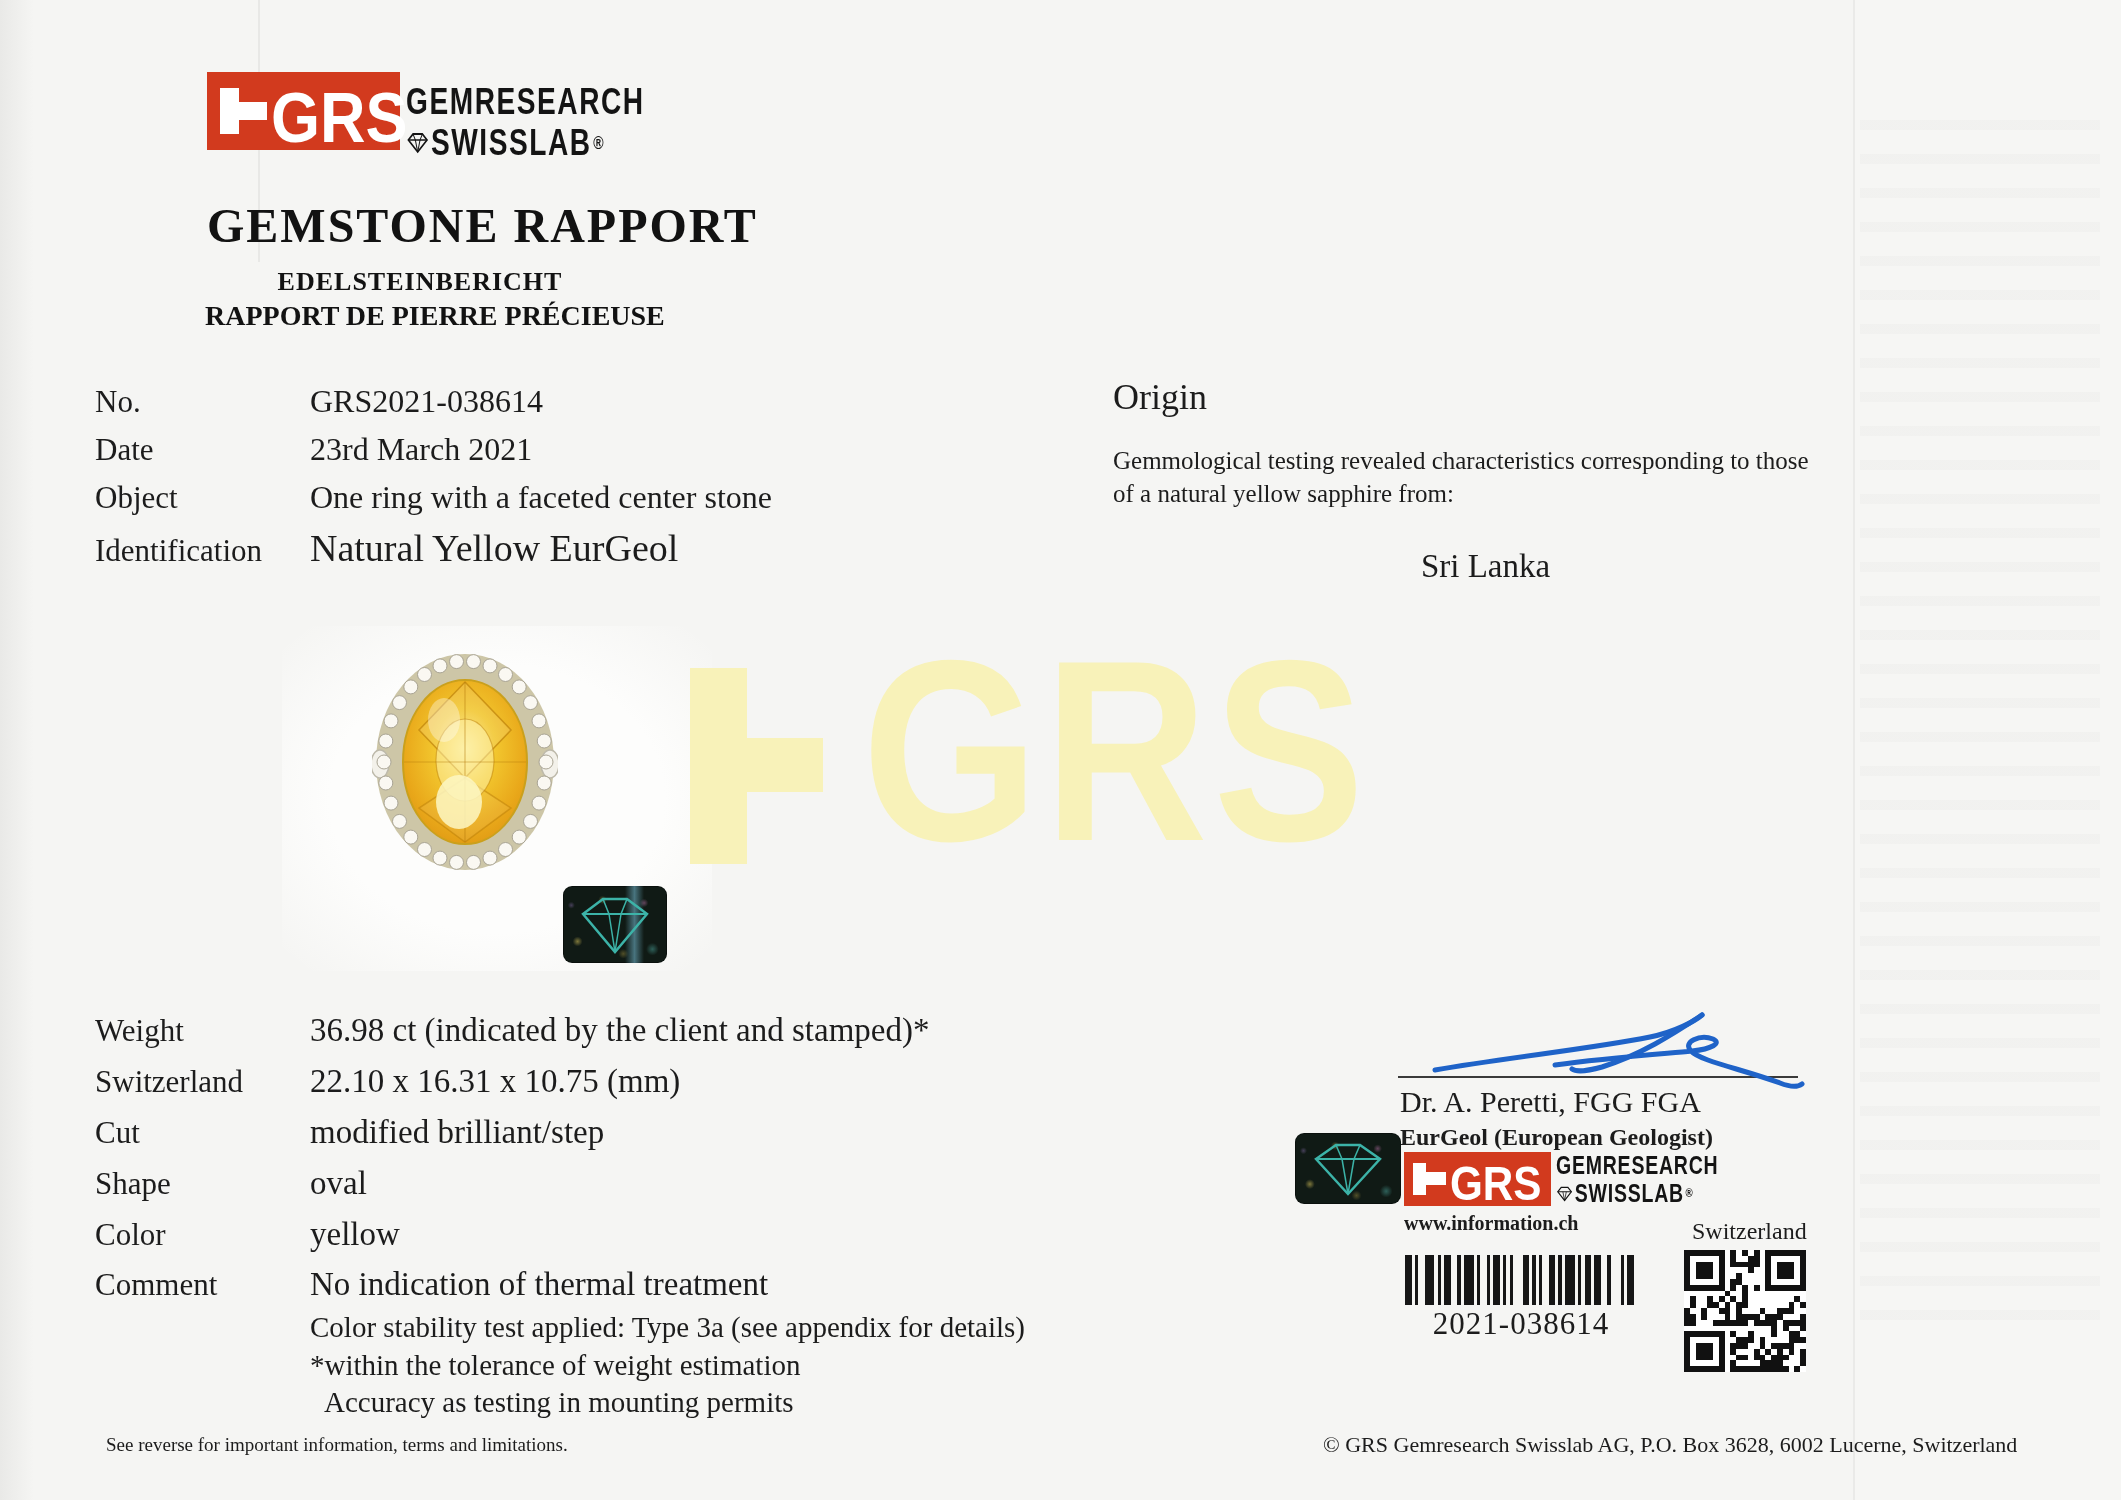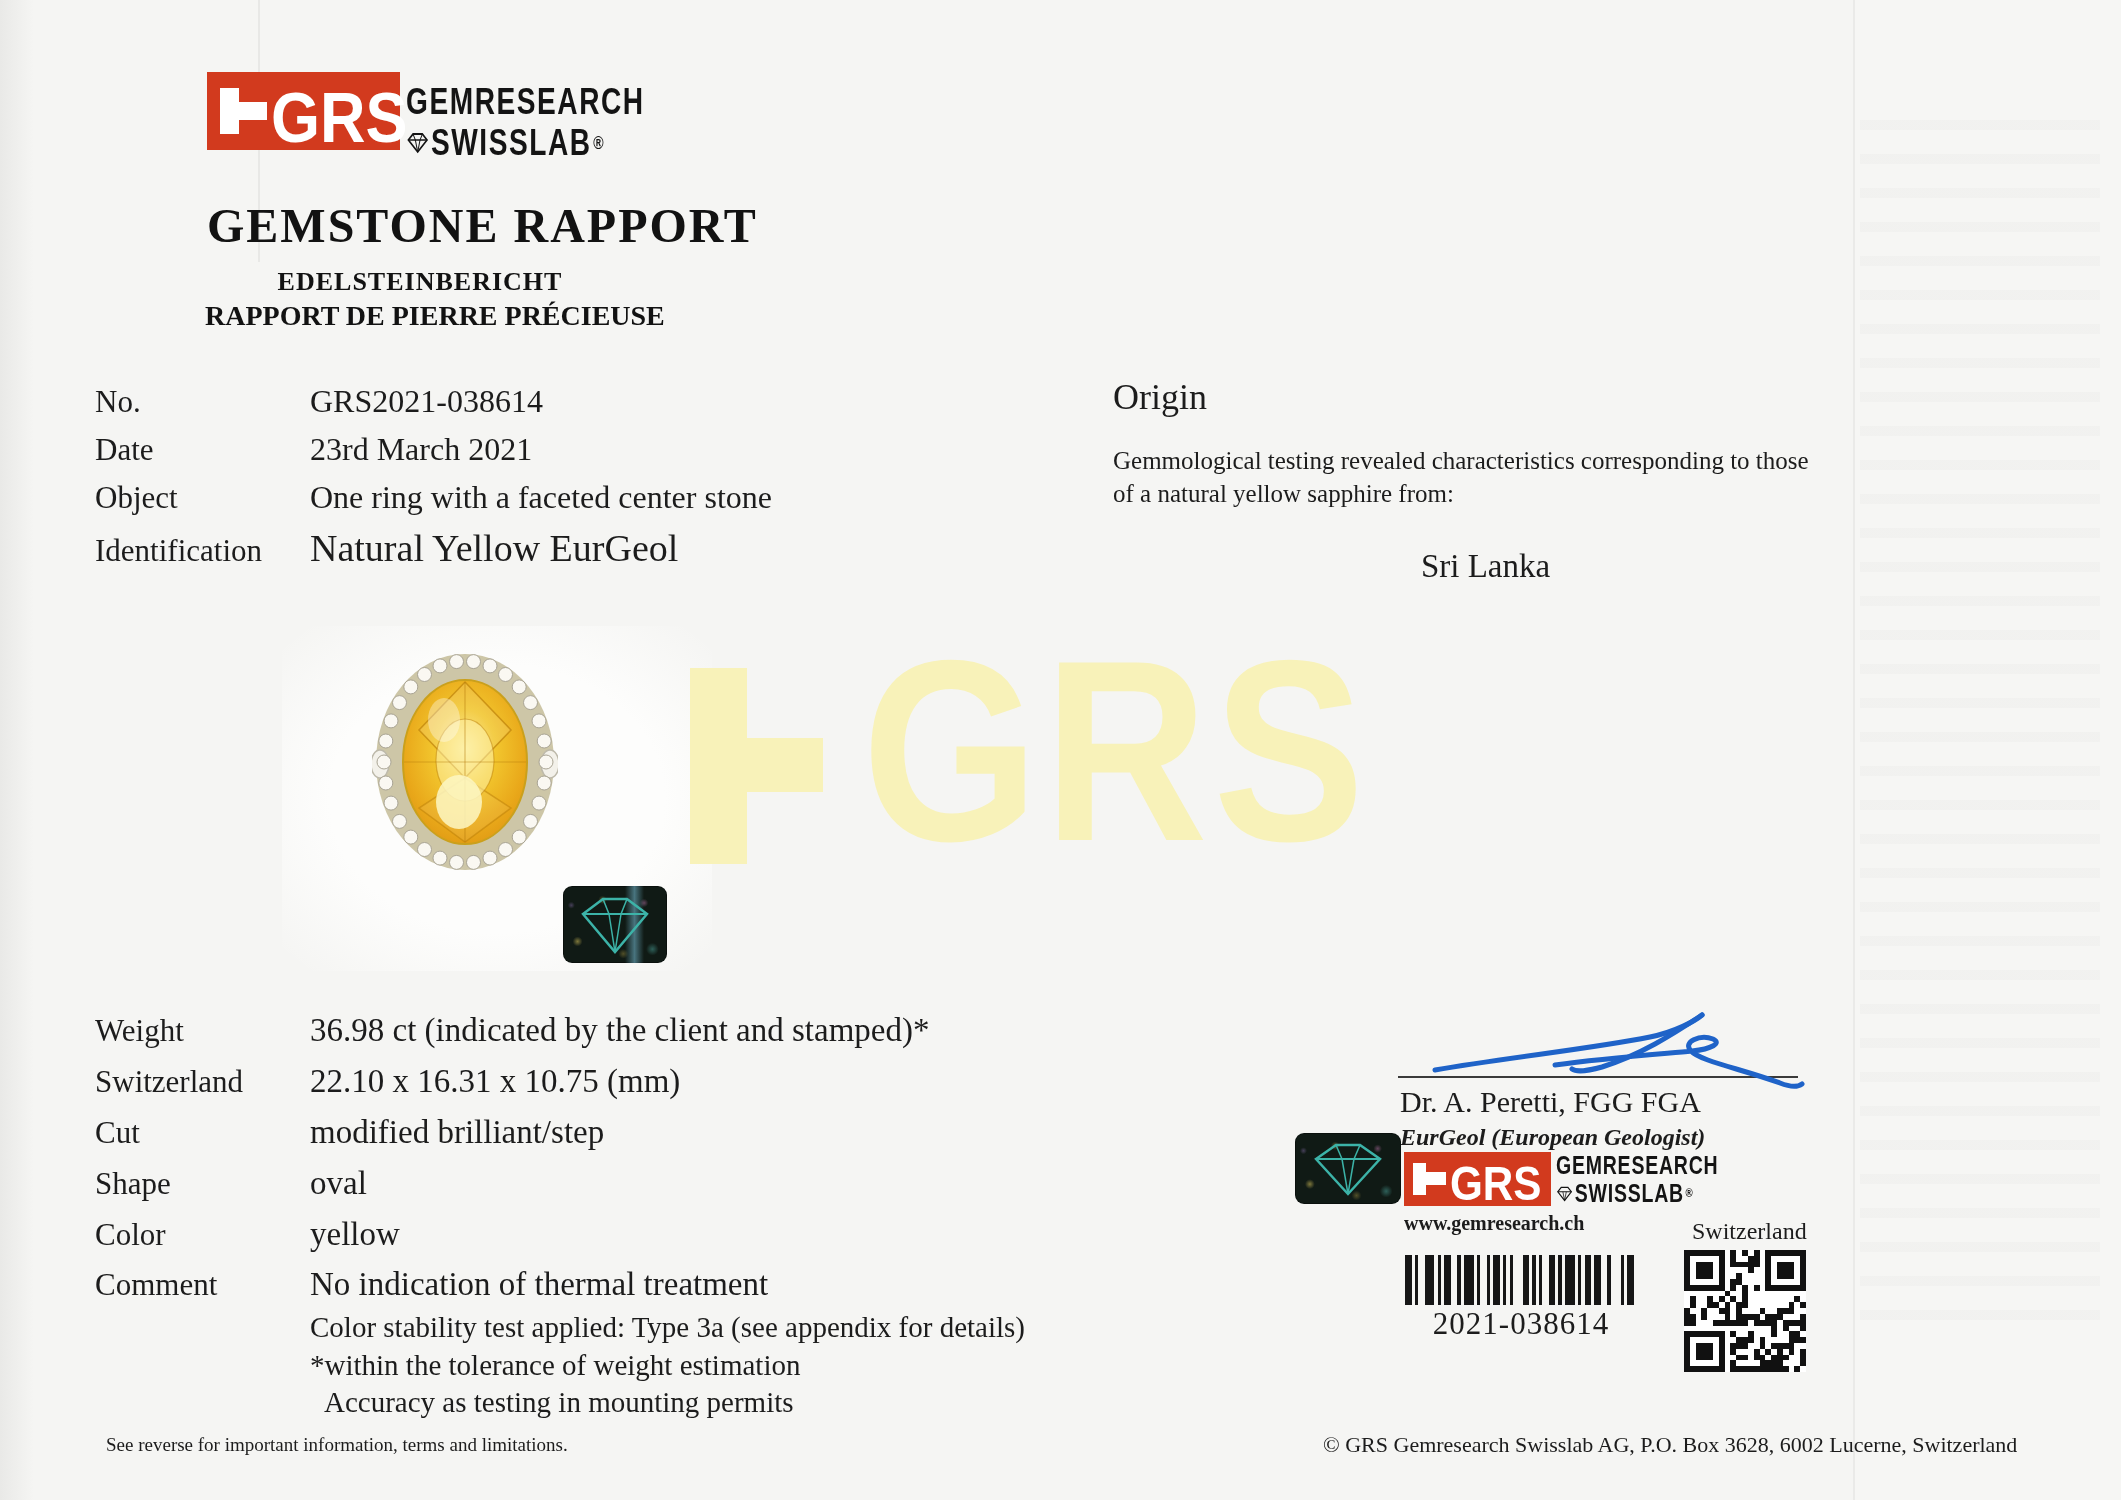--- a/index.html
+++ b/index.html
@@ -84,21 +84,21 @@
     transform:scaleX(.88);transform-origin:left;}
 
   
   .note{left:310px;font-size:29px;white-space:nowrap;}
   .note.indent{left:324px;}
 
   
   .sig-line{left:1398px;top:1076px;width:400px;height:2px;background:#3a3a3a;}
   .sig-svg{left:1350px;top:1005px;}
   .sig-name{left:1400px;top:1085px;font-size:30px;}
-  .sig-cred{left:1400px;top:1124px;font-size:24px;font-style:italic;font-weight:bold;}
+  .sig-cred{left:1400px;top:1124px;font-size:24px;font-weight:bold;}
 
   .logo2-box{left:1404px;top:1152px;width:147px;height:54px;}
   .logo2-box .cv{left:9px;top:11px;width:13px;height:32px;}
   .logo2-box .ch{left:22px;top:20px;width:20px;height:13px;}
   .logo2-box .grs-txt{left:46px;top:8px;font-size:48px;transform:scaleX(.88);transform-origin:left;}
   .logo2-text{left:1556px;top:1153px;font-size:25px;}
   .logo2-text .ln{letter-spacing:1px;}
   .logo2-text .ln2{margin-top:3px;display:flex;align-items:center;gap:2px;}
   .site-url{left:1404px;top:1212px;font-size:20px;font-weight:bold;}
 
@@ -295,21 +295,21 @@
     <svg width="22" height="16" viewBox="0 0 30 22">
       <polygon points="3,8 9,2 21,2 27,8 15,20" fill="none" stroke="#141414" stroke-width="1.8"></polygon>
       <line x1="3" y1="8" x2="27" y2="8" stroke="#141414" stroke-width="1.5"></line>
       <line x1="12" y1="8" x2="15" y2="20" stroke="#141414" stroke-width="1.2"></line>
       <line x1="18" y1="8" x2="15" y2="20" stroke="#141414" stroke-width="1.2"></line>
     </svg>
       <span>SWISSLAB</span>
       <span class="reg">®</span>
   </span>
 </div>
-<div class="abs site-url nw">www.gemresearch.ch</div>
+<div class="abs site-url nw">www.information.ch</div>
 
 <div class="abs verif-head nw">Switzerland</div>
 <div class="abs barcode" id="barcode">
     <span class="b" style="width: 6.53521px;"></span>
     <span style="width: 3.26761px;"></span>
     <span class="b" style="width: 3.26761px;"></span>
     <span style="width: 6.53521px;"></span>
     <span class="b" style="width: 9.80282px;"></span>
     <span style="width: 3.26761px;"></span>
     <span class="b" style="width: 3.26761px;"></span>

